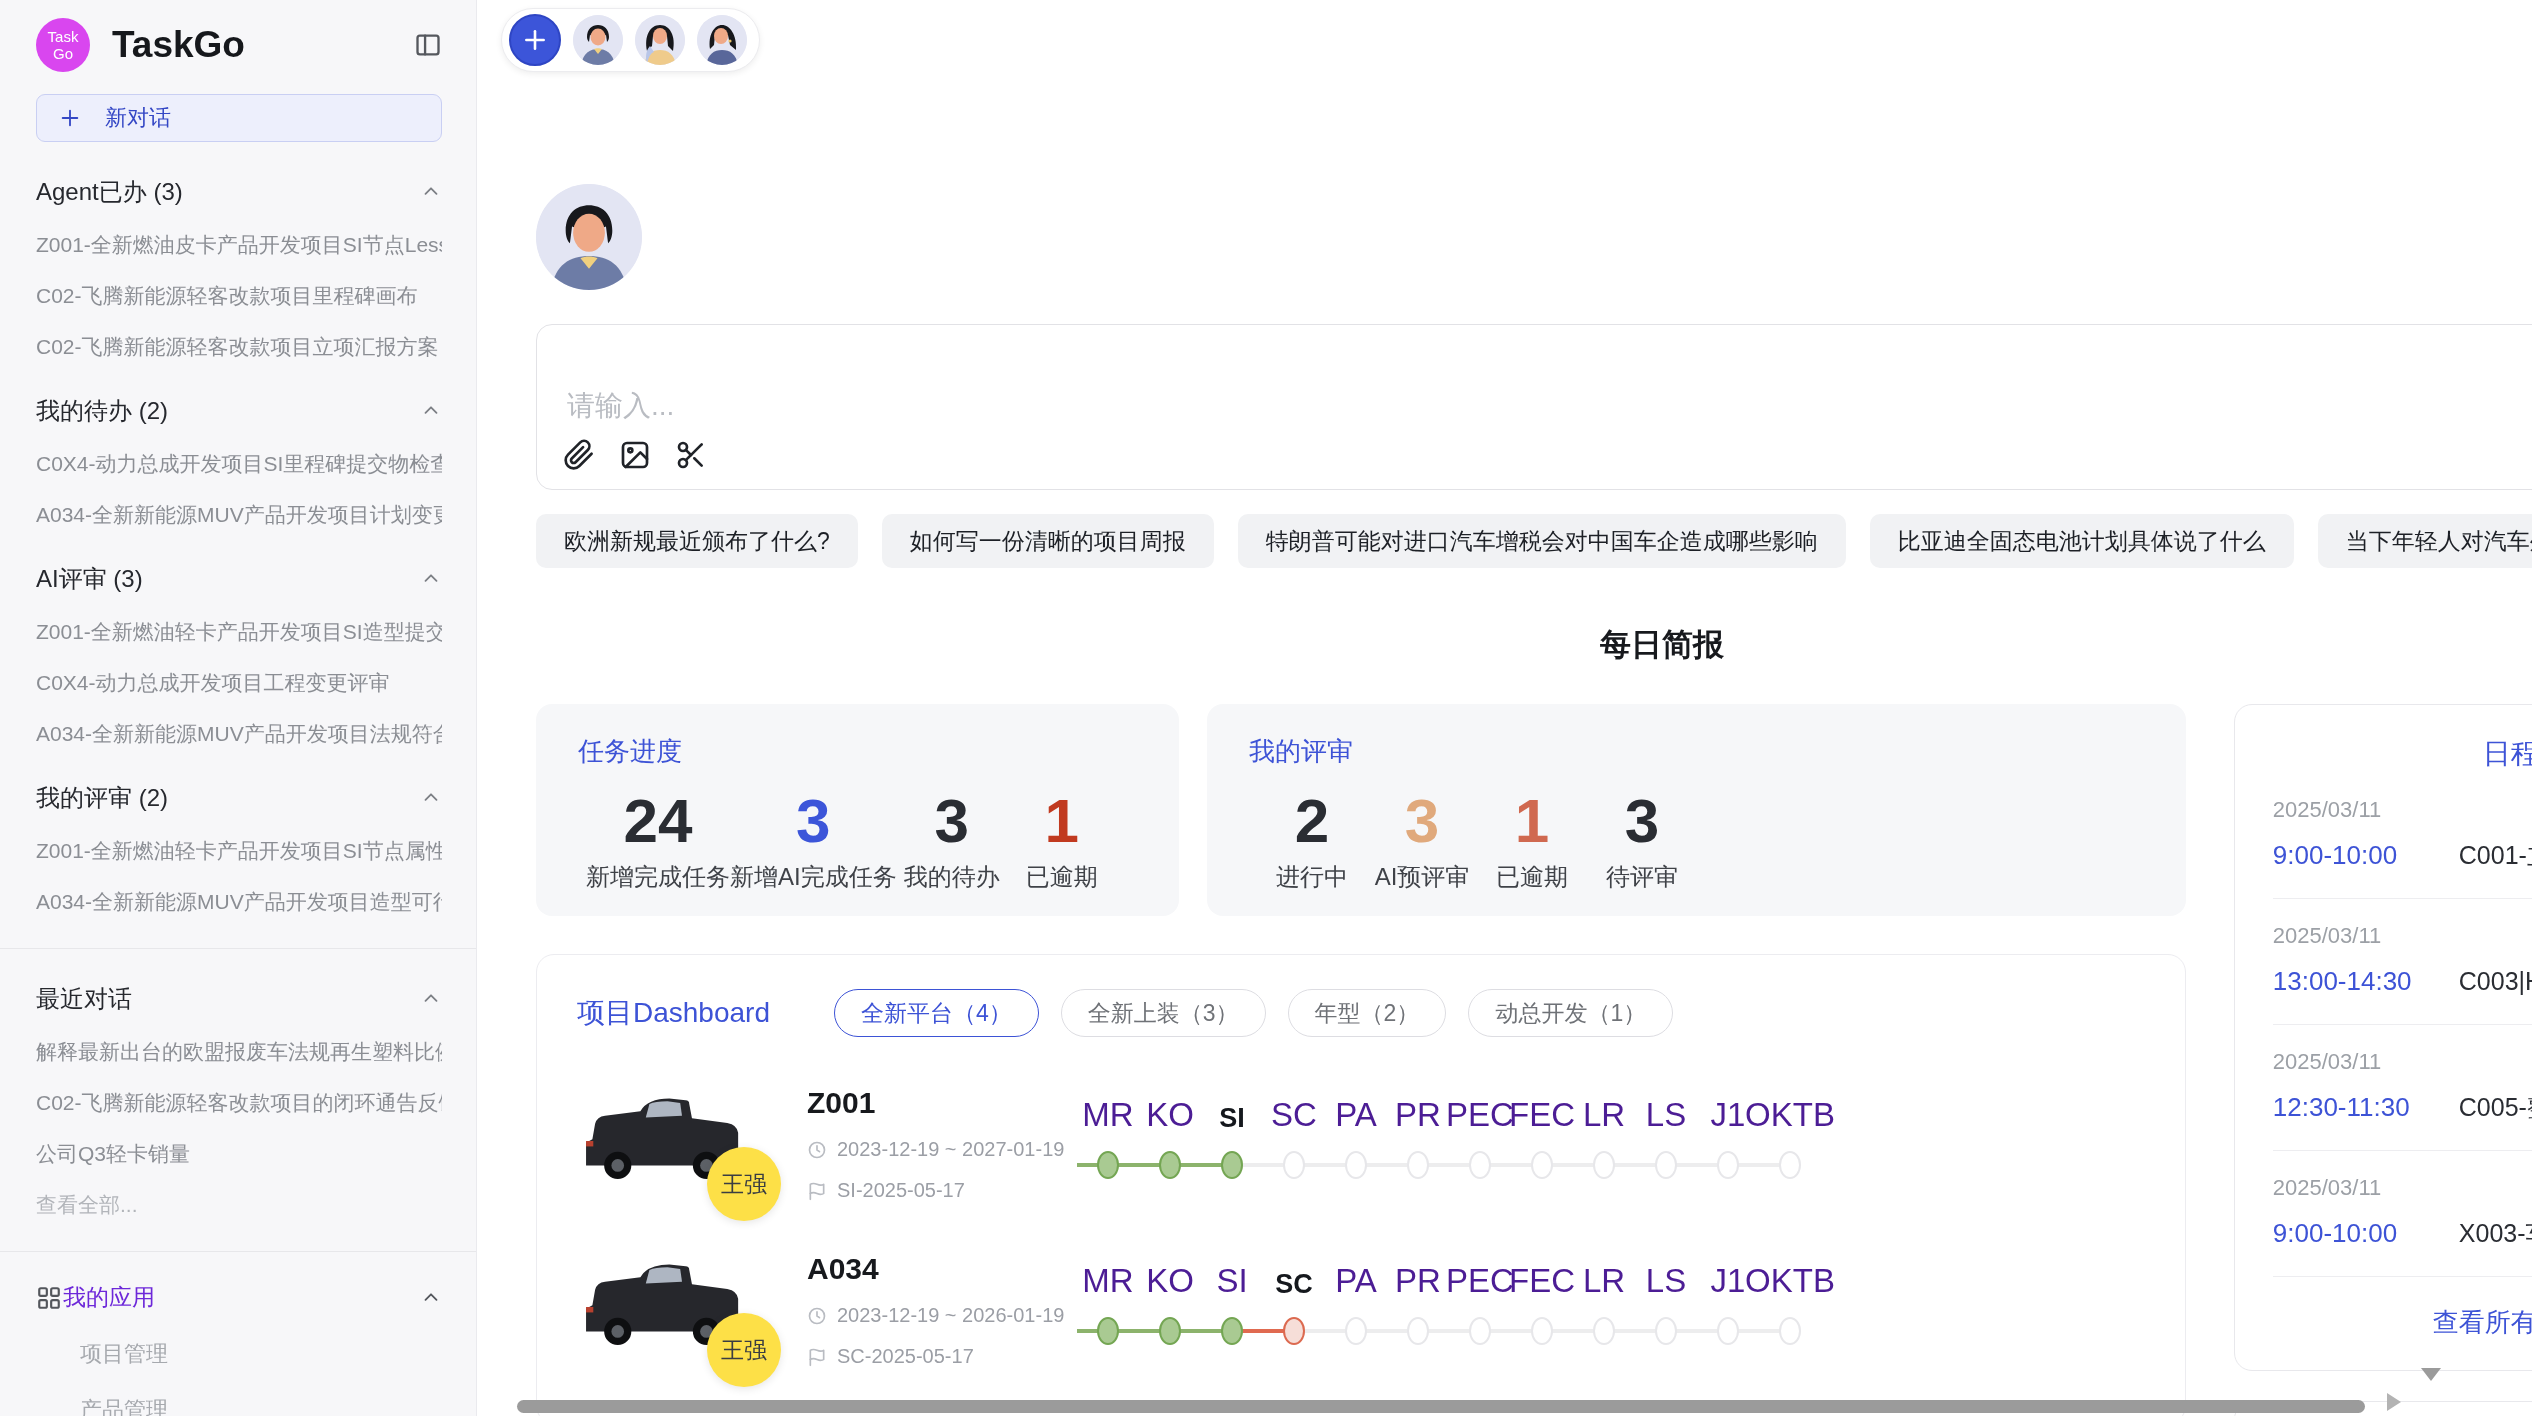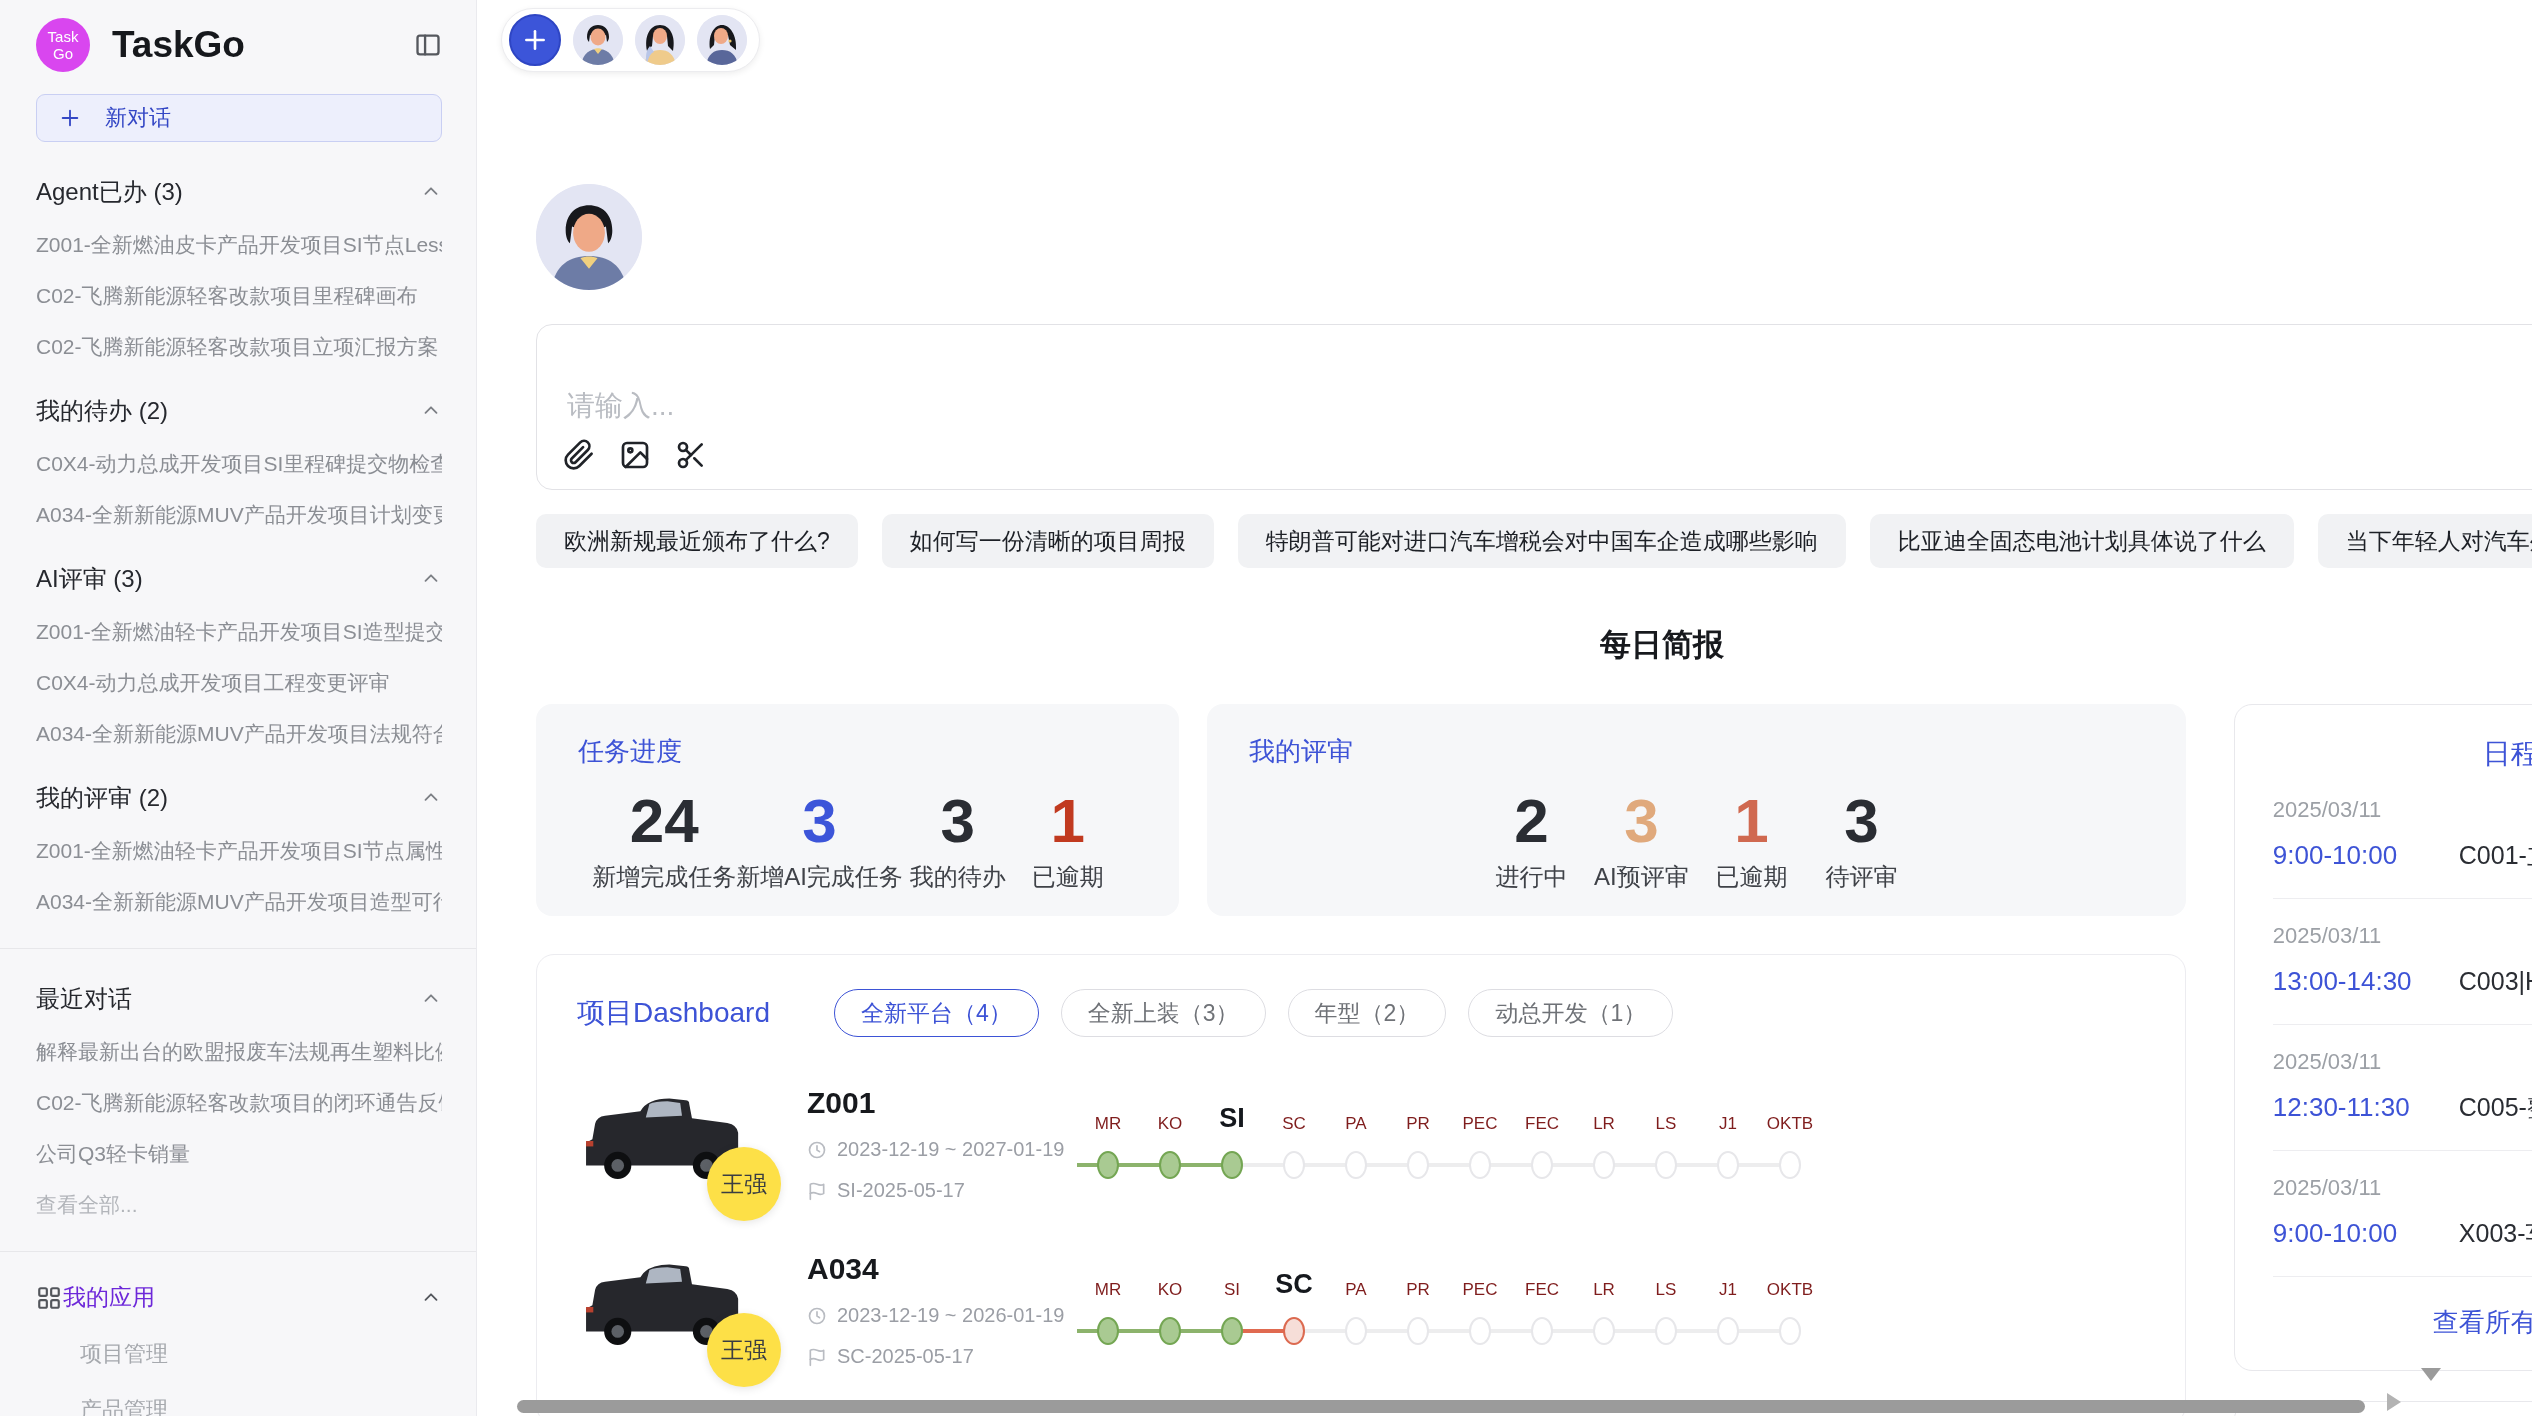--- a/index.html
+++ b/index.html
@@ -62,21 +62,21 @@
 
   .columns{display:flex;gap:48px;margin-top:36px;align-items:flex-start}
   .left-col{flex:1;min-width:0}
   .right-col{width:554px;min-width:554px}
 
   .stats-row{display:flex;gap:28px}
   .stat-card{background:#f6f7f9;border-radius:16px;padding:30px 42px 34px;height:212px}
   .stat-card.c1{width:643px;flex:none}
   .stat-card.c2{flex:1}
   .stat-title{font-size:26px;color:#3d53d6}
-  .stat-vals{display:flex;justify-content:center;padding:0 8px;margin-top:16px}
+  .stat-vals{display:flex;justify-content:flex-start;padding:0 8px;margin-top:16px}
   .stat{display:flex;flex-direction:column;align-items:center;min-width:110px}
   .stat-num{font-size:62px;font-weight:600;color:#2a2d33;line-height:72px}
   .stat-num[data-c="blue"]{color:#3c55d9}
   .stat-num[data-c="red"]{color:#c13a20}
   .stat-num[data-c="tan"]{color:#e0a97c}
   .stat-num[data-c="salmon"]{color:#d06950}
   .stat-label{margin-top:4px;font-size:24px;color:#3f4248}
 
   .dash-card{margin-top:38px;border:1.6px solid #ececf0;border-radius:18px;padding:34px 40px;height:470px;overflow:hidden}
   .dash-head{display:flex;align-items:center;gap:64px}
@@ -90,21 +90,21 @@
   .truck-wrap{position:relative;width:190px;height:118px;margin-right:40px;flex:none}
   .truck-wrap svg{display:block}
   .owner-badge{position:absolute;right:-14px;bottom:-18px;width:74px;height:74px;border-radius:50%;background:#fde047;
     display:flex;align-items:center;justify-content:center;font-size:23px;color:#3a3d42;box-shadow:0 2px 8px rgba(0,0,0,.10)}
   .proj-info{width:258px;margin-right:12px;flex:none}
   .proj-code{font-size:30px;font-weight:700;color:#17191d}
   .proj-meta{display:flex;align-items:center;gap:10px;margin-top:18px;font-size:20px;color:#9b9ea5;white-space:nowrap}
   .proj-meta .icon{color:#b9bcc2}
   .mrow{display:flex;flex:1;min-width:0}
   .mcol{width:62px;display:flex;flex-direction:column;align-items:center;flex:none}
-  .mlabel{font-size:17px;color:#7f1d1d;height:32px;display:flex;align-items:flex-end}
+  .mlabel{font-size:33px;color:#4c1d95;height:32px;display:flex;align-items:flex-end}
   .mlabel[data-active="true"]{color:#15181d;font-weight:700;font-size:27px}
   .mtrack{position:relative;width:100%;height:42px;margin-top:10px}
   .mline{position:absolute;top:19px;height:4px;width:50%}
   .mline.in{left:0}.mline.out{right:0}
   .mline[data-c="green"]{background:#8cb36c}
   .mline[data-c="gray"]{background:#ededee}
   .mline[data-c="red"]{background:#e06a50}
   .mdot{position:absolute;left:50%;top:21px;transform:translate(-50%,-50%);width:22px;height:28px;border-radius:50%;
     background:#fff;z-index:1}
   .mdot[data-c="done"]{background:#a9ca92;border:2px solid #74a653}

